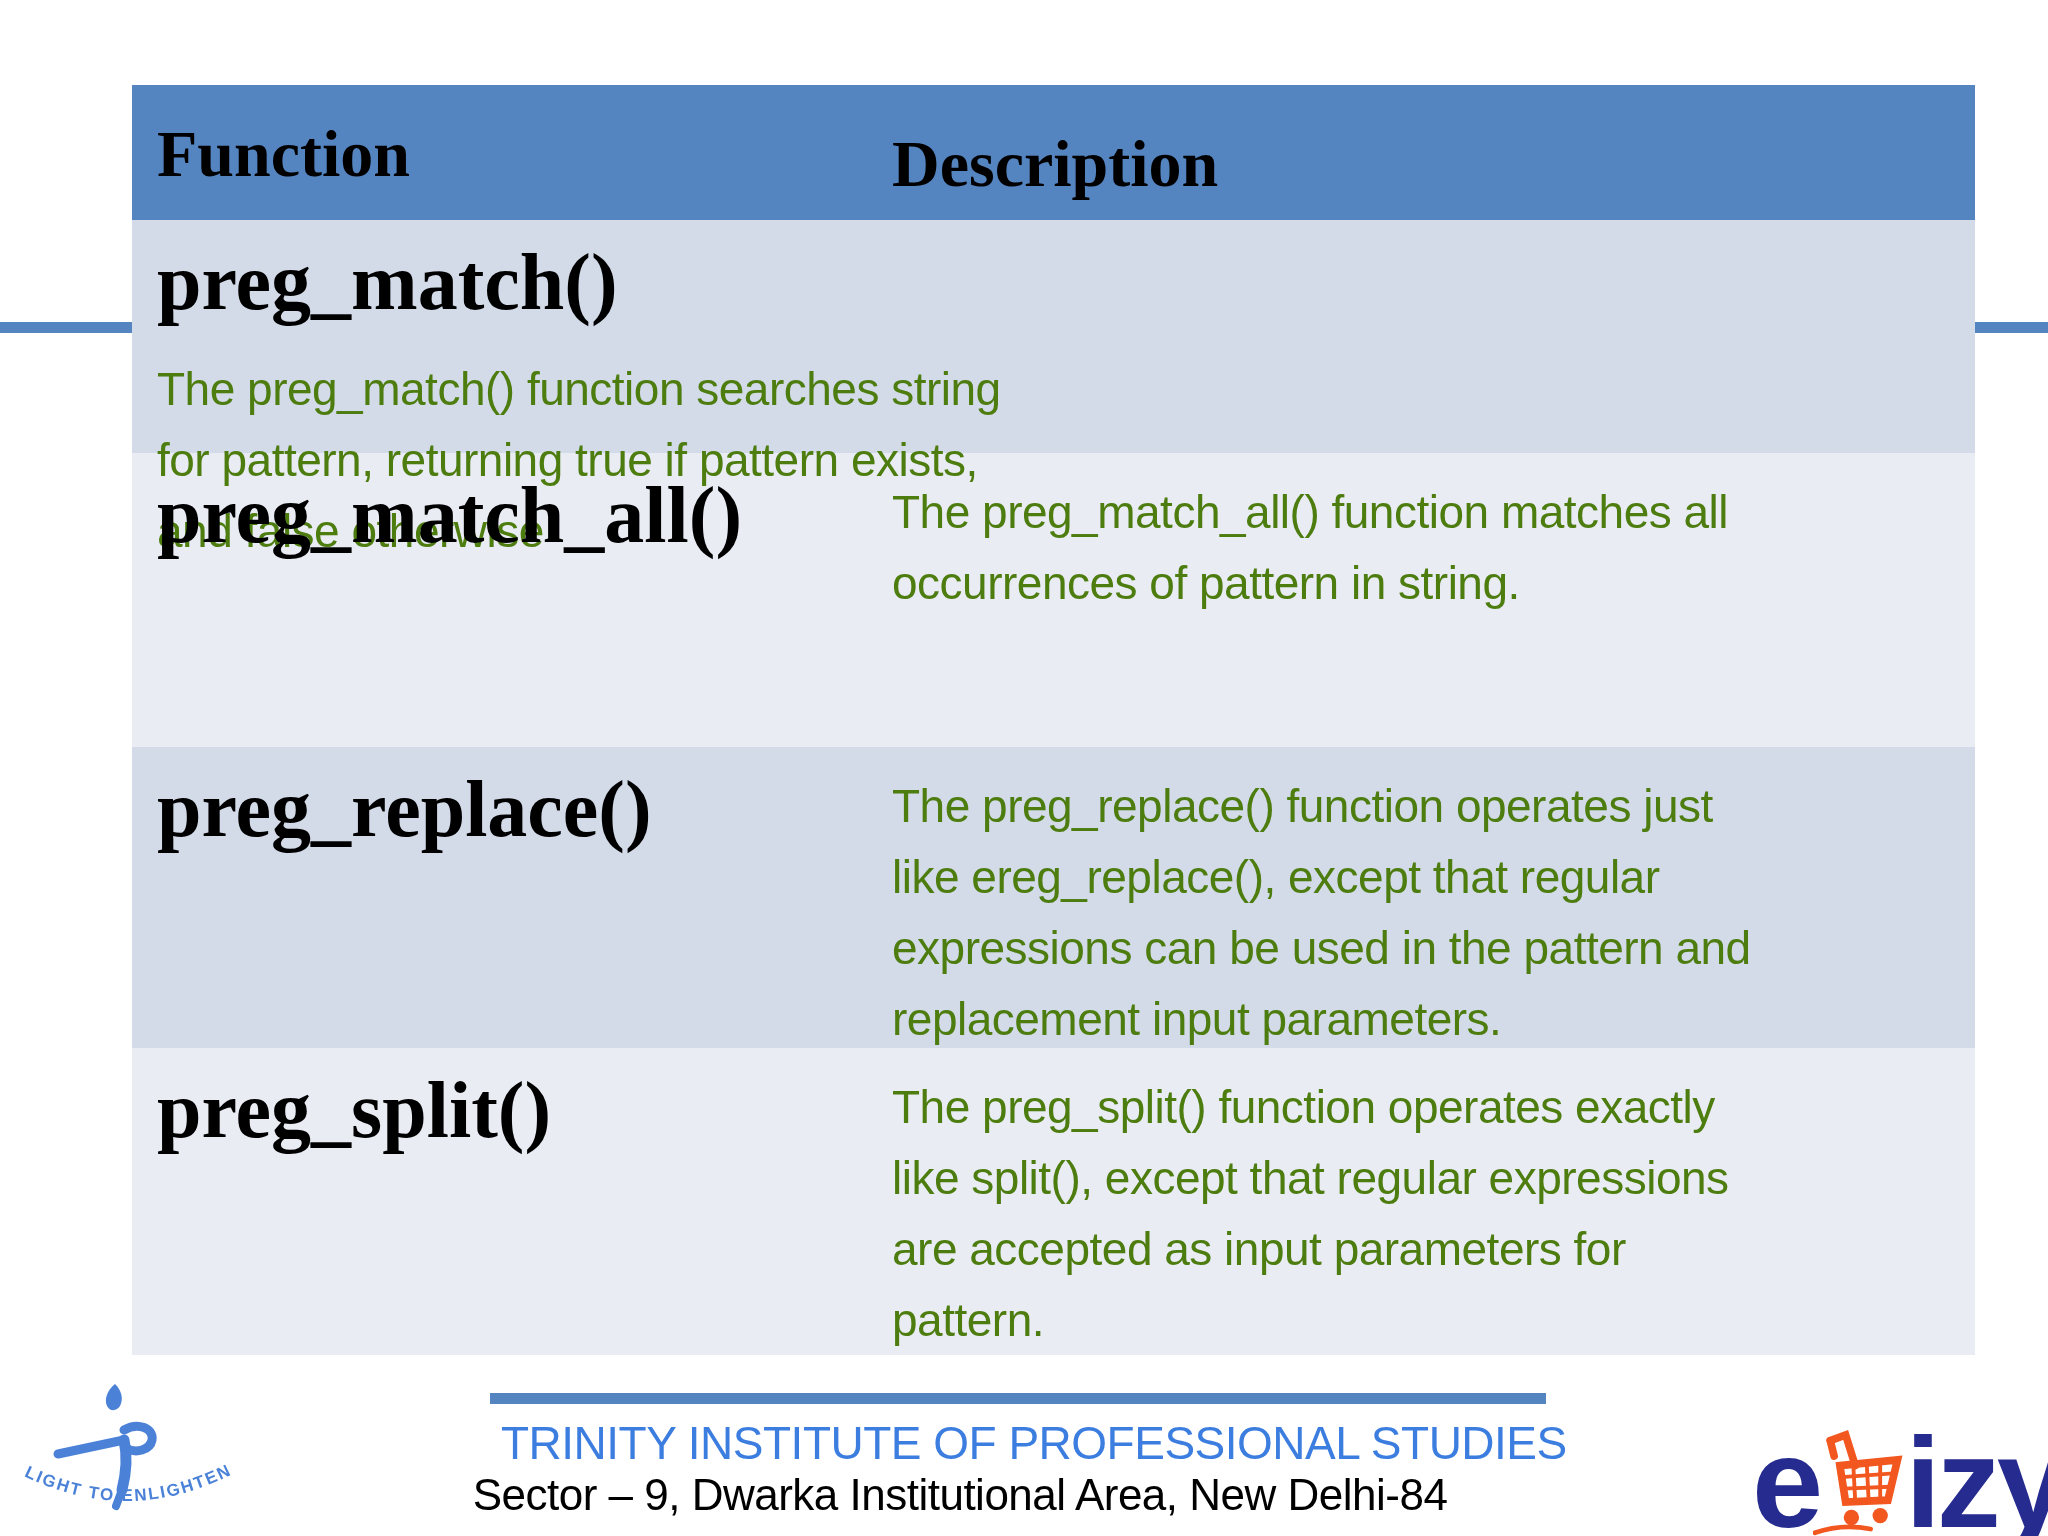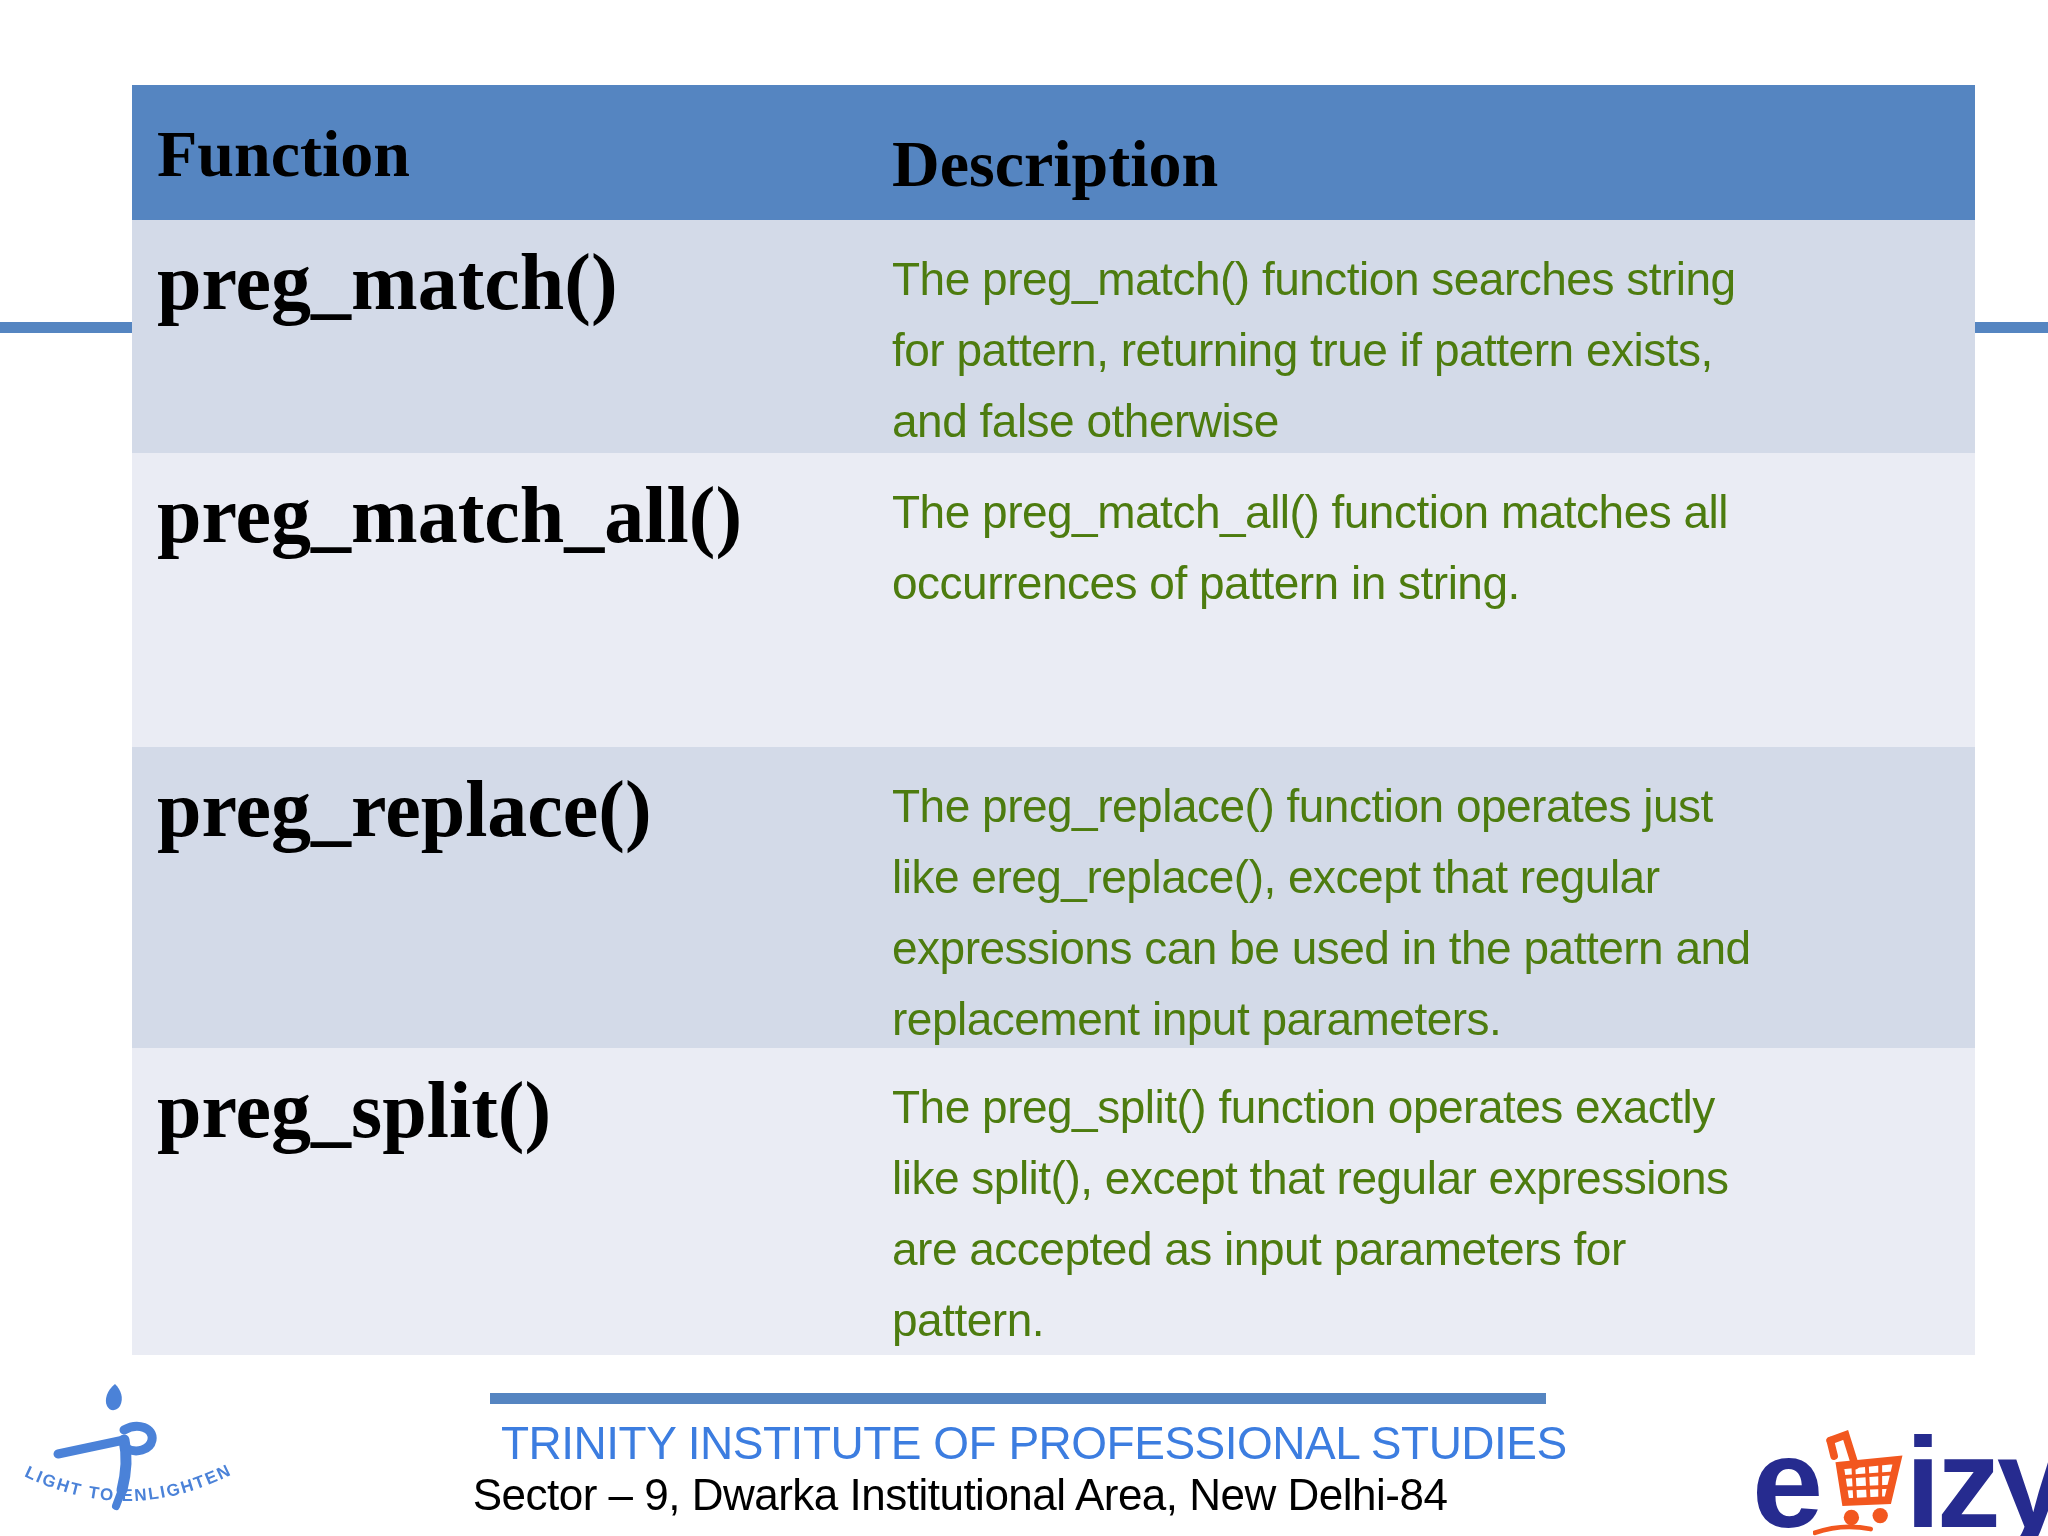--- a/index.html
+++ b/index.html
@@ -7,21 +7,21 @@
     position:relative;width:2048px;height:1536px;background:#ffffff;
     overflow:hidden;font-family:"Liberation Sans",sans-serif;
   }
   
   .accent-line{position:absolute;left:0;top:322px;width:2048px;height:11px;background:#5585c1;z-index:0;}
 
   
   .tbl{position:absolute;left:132px;top:85px;width:1843px;z-index:1;}
   .row{display:flex;width:100%;}
   .row.header{height:135px;background:#5585c1;}
-  .row.r0{height:233px;background:#d3dae8;}
+  .row.r0{height:233px;background:#d3dae8;flex-direction:column;}
   .row.r1{height:294px;background:#eaecf4;}
   .row.r2{height:301px;background:#d3dae8;justify-content:center;}
   .row.r3{height:307px;background:#eaecf4;}
   .cell{box-sizing:border-box;}
   .cell.fn{width:735px;padding:14px 10px 0 25px;}
   .cell.desc{flex:1;padding:24px 13px 0 25px;}
   .hdr-text{
     font-family:"Liberation Serif",serif;font-weight:bold;color:#000;
     font-size:66px;line-height:110px;
   }

